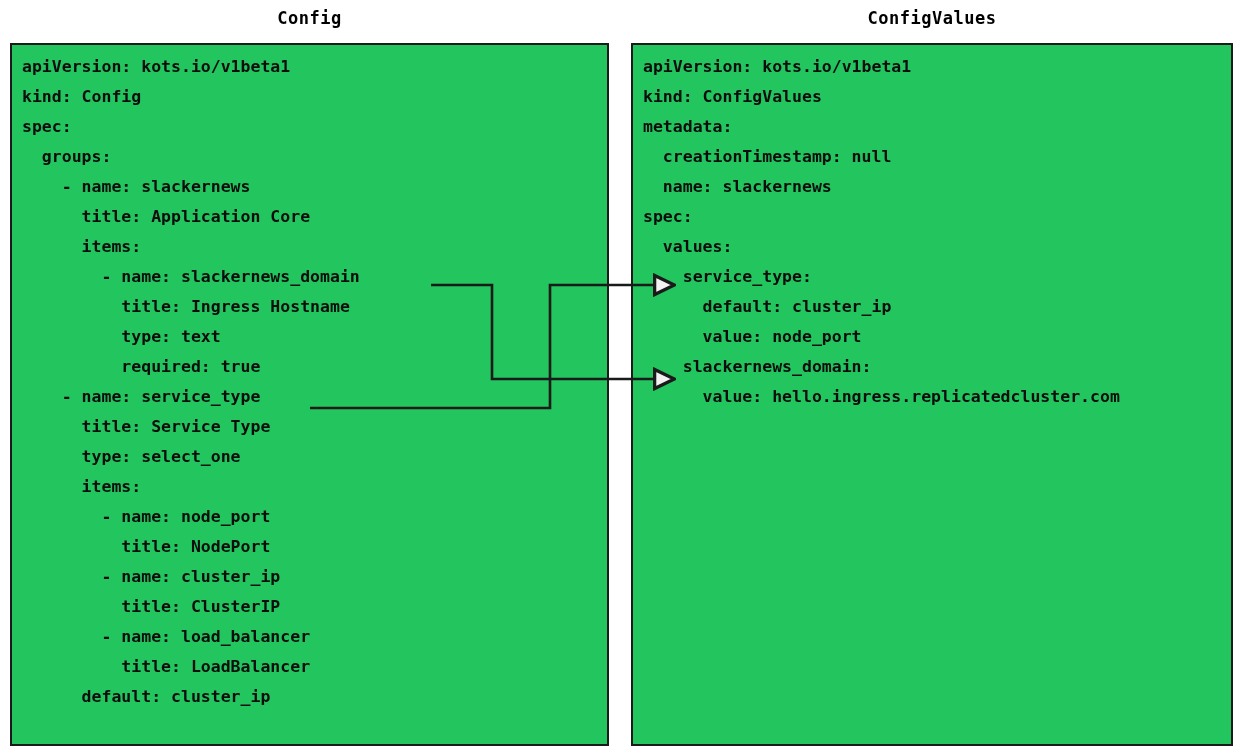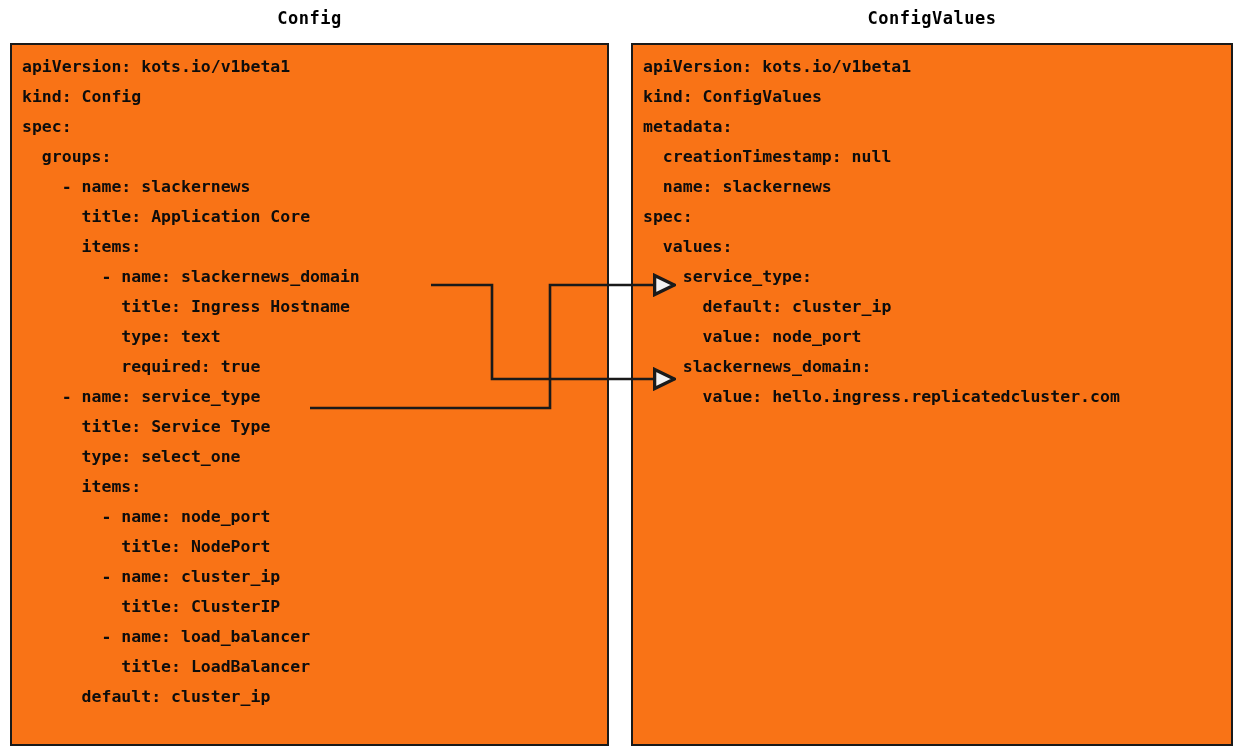--- a/index.html
+++ b/index.html
@@ -32,21 +32,21 @@
     text-align: center;
     letter-spacing: 0.5px;
     white-space: nowrap;
   }
   #title-config  { left: 10px;  top: 8px;  width: 599px; }
   #title-values  { left: 631px; top: 8px;  width: 602px; }
 
   
   .panel {
     position: absolute;
-    background: #f97316;
+    background: #22c55e;
     border: 2px solid #1a1a1a;
     box-sizing: border-box;
     overflow: hidden;
   }
   #panel-config { left: 10px;  top: 43px; width: 599px; height: 703px; }
   #panel-values { left: 631px; top: 43px; width: 602px; height: 703px; }
 
   .code {
     position: absolute;
     left: 10px;

